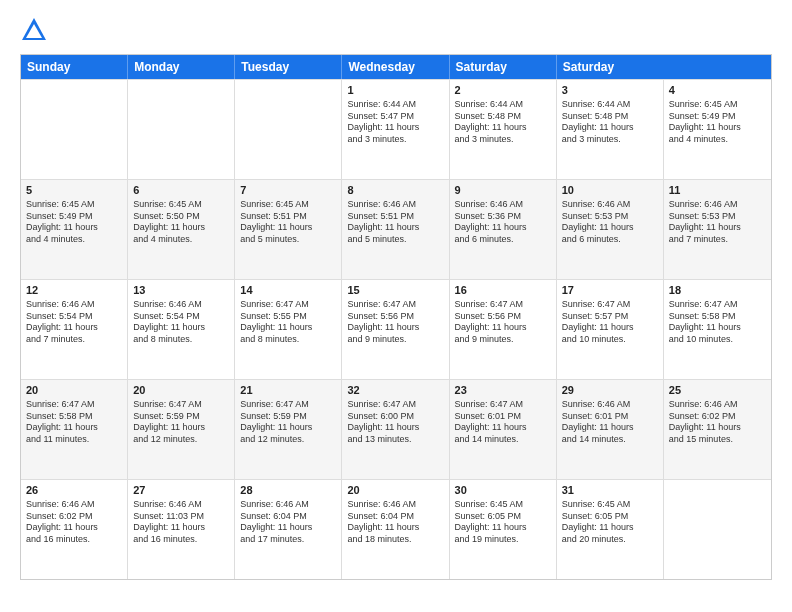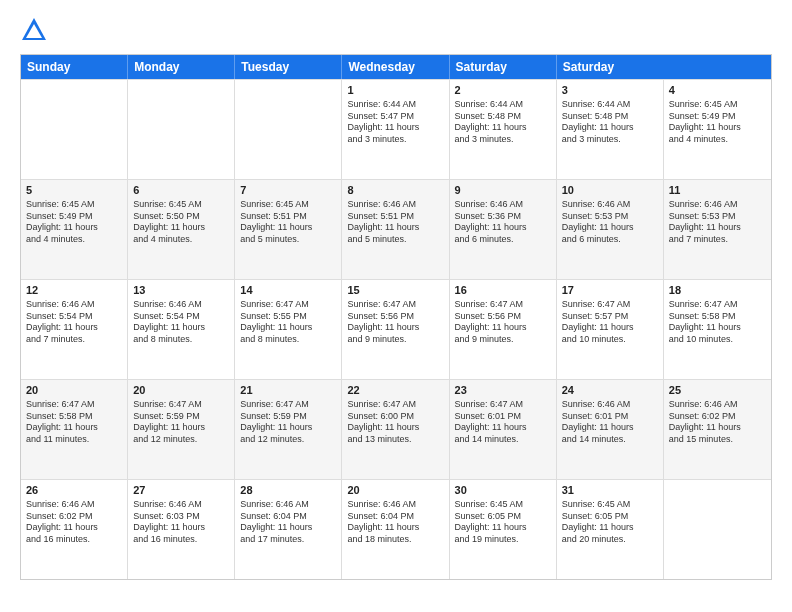--- a/index.html
+++ b/index.html
@@ -296,35 +296,35 @@
             <div class="cell-text">and 12 minutes.</div>
           </div>
           <div class="cal-cell alt-row">
             <div class="day-num">21</div>
             <div class="cell-text">Sunrise: 6:47 AM</div>
             <div class="cell-text">Sunset: 5:59 PM</div>
             <div class="cell-text">Daylight: 11 hours</div>
             <div class="cell-text">and 12 minutes.</div>
           </div>
           <div class="cal-cell alt-row">
-            <div class="day-num">22</div>
+            <div class="day-num">32</div>
             <div class="cell-text">Sunrise: 6:47 AM</div>
             <div class="cell-text">Sunset: 6:00 PM</div>
             <div class="cell-text">Daylight: 11 hours</div>
             <div class="cell-text">and 13 minutes.</div>
           </div>
           <div class="cal-cell alt-row">
             <div class="day-num">23</div>
             <div class="cell-text">Sunrise: 6:47 AM</div>
             <div class="cell-text">Sunset: 6:01 PM</div>
             <div class="cell-text">Daylight: 11 hours</div>
             <div class="cell-text">and 14 minutes.</div>
           </div>
           <div class="cal-cell alt-row">
-            <div class="day-num">24</div>
+            <div class="day-num">29</div>
             <div class="cell-text">Sunrise: 6:46 AM</div>
             <div class="cell-text">Sunset: 6:01 PM</div>
             <div class="cell-text">Daylight: 11 hours</div>
             <div class="cell-text">and 14 minutes.</div>
           </div>
           <div class="cal-cell alt-row">
             <div class="day-num">25</div>
             <div class="cell-text">Sunrise: 6:46 AM</div>
             <div class="cell-text">Sunset: 6:02 PM</div>
             <div class="cell-text">Daylight: 11 hours</div>
@@ -335,21 +335,21 @@
           <div class="cal-cell">
             <div class="day-num">26</div>
             <div class="cell-text">Sunrise: 6:46 AM</div>
             <div class="cell-text">Sunset: 6:02 PM</div>
             <div class="cell-text">Daylight: 11 hours</div>
             <div class="cell-text">and 16 minutes.</div>
           </div>
           <div class="cal-cell">
             <div class="day-num">27</div>
             <div class="cell-text">Sunrise: 6:46 AM</div>
-            <div class="cell-text">Sunset: 6:03 PM</div>
+            <div class="cell-text">Sunset: 11:03 PM</div>
             <div class="cell-text">Daylight: 11 hours</div>
             <div class="cell-text">and 16 minutes.</div>
           </div>
           <div class="cal-cell">
             <div class="day-num">28</div>
             <div class="cell-text">Sunrise: 6:46 AM</div>
             <div class="cell-text">Sunset: 6:04 PM</div>
             <div class="cell-text">Daylight: 11 hours</div>
             <div class="cell-text">and 17 minutes.</div>
           </div>

